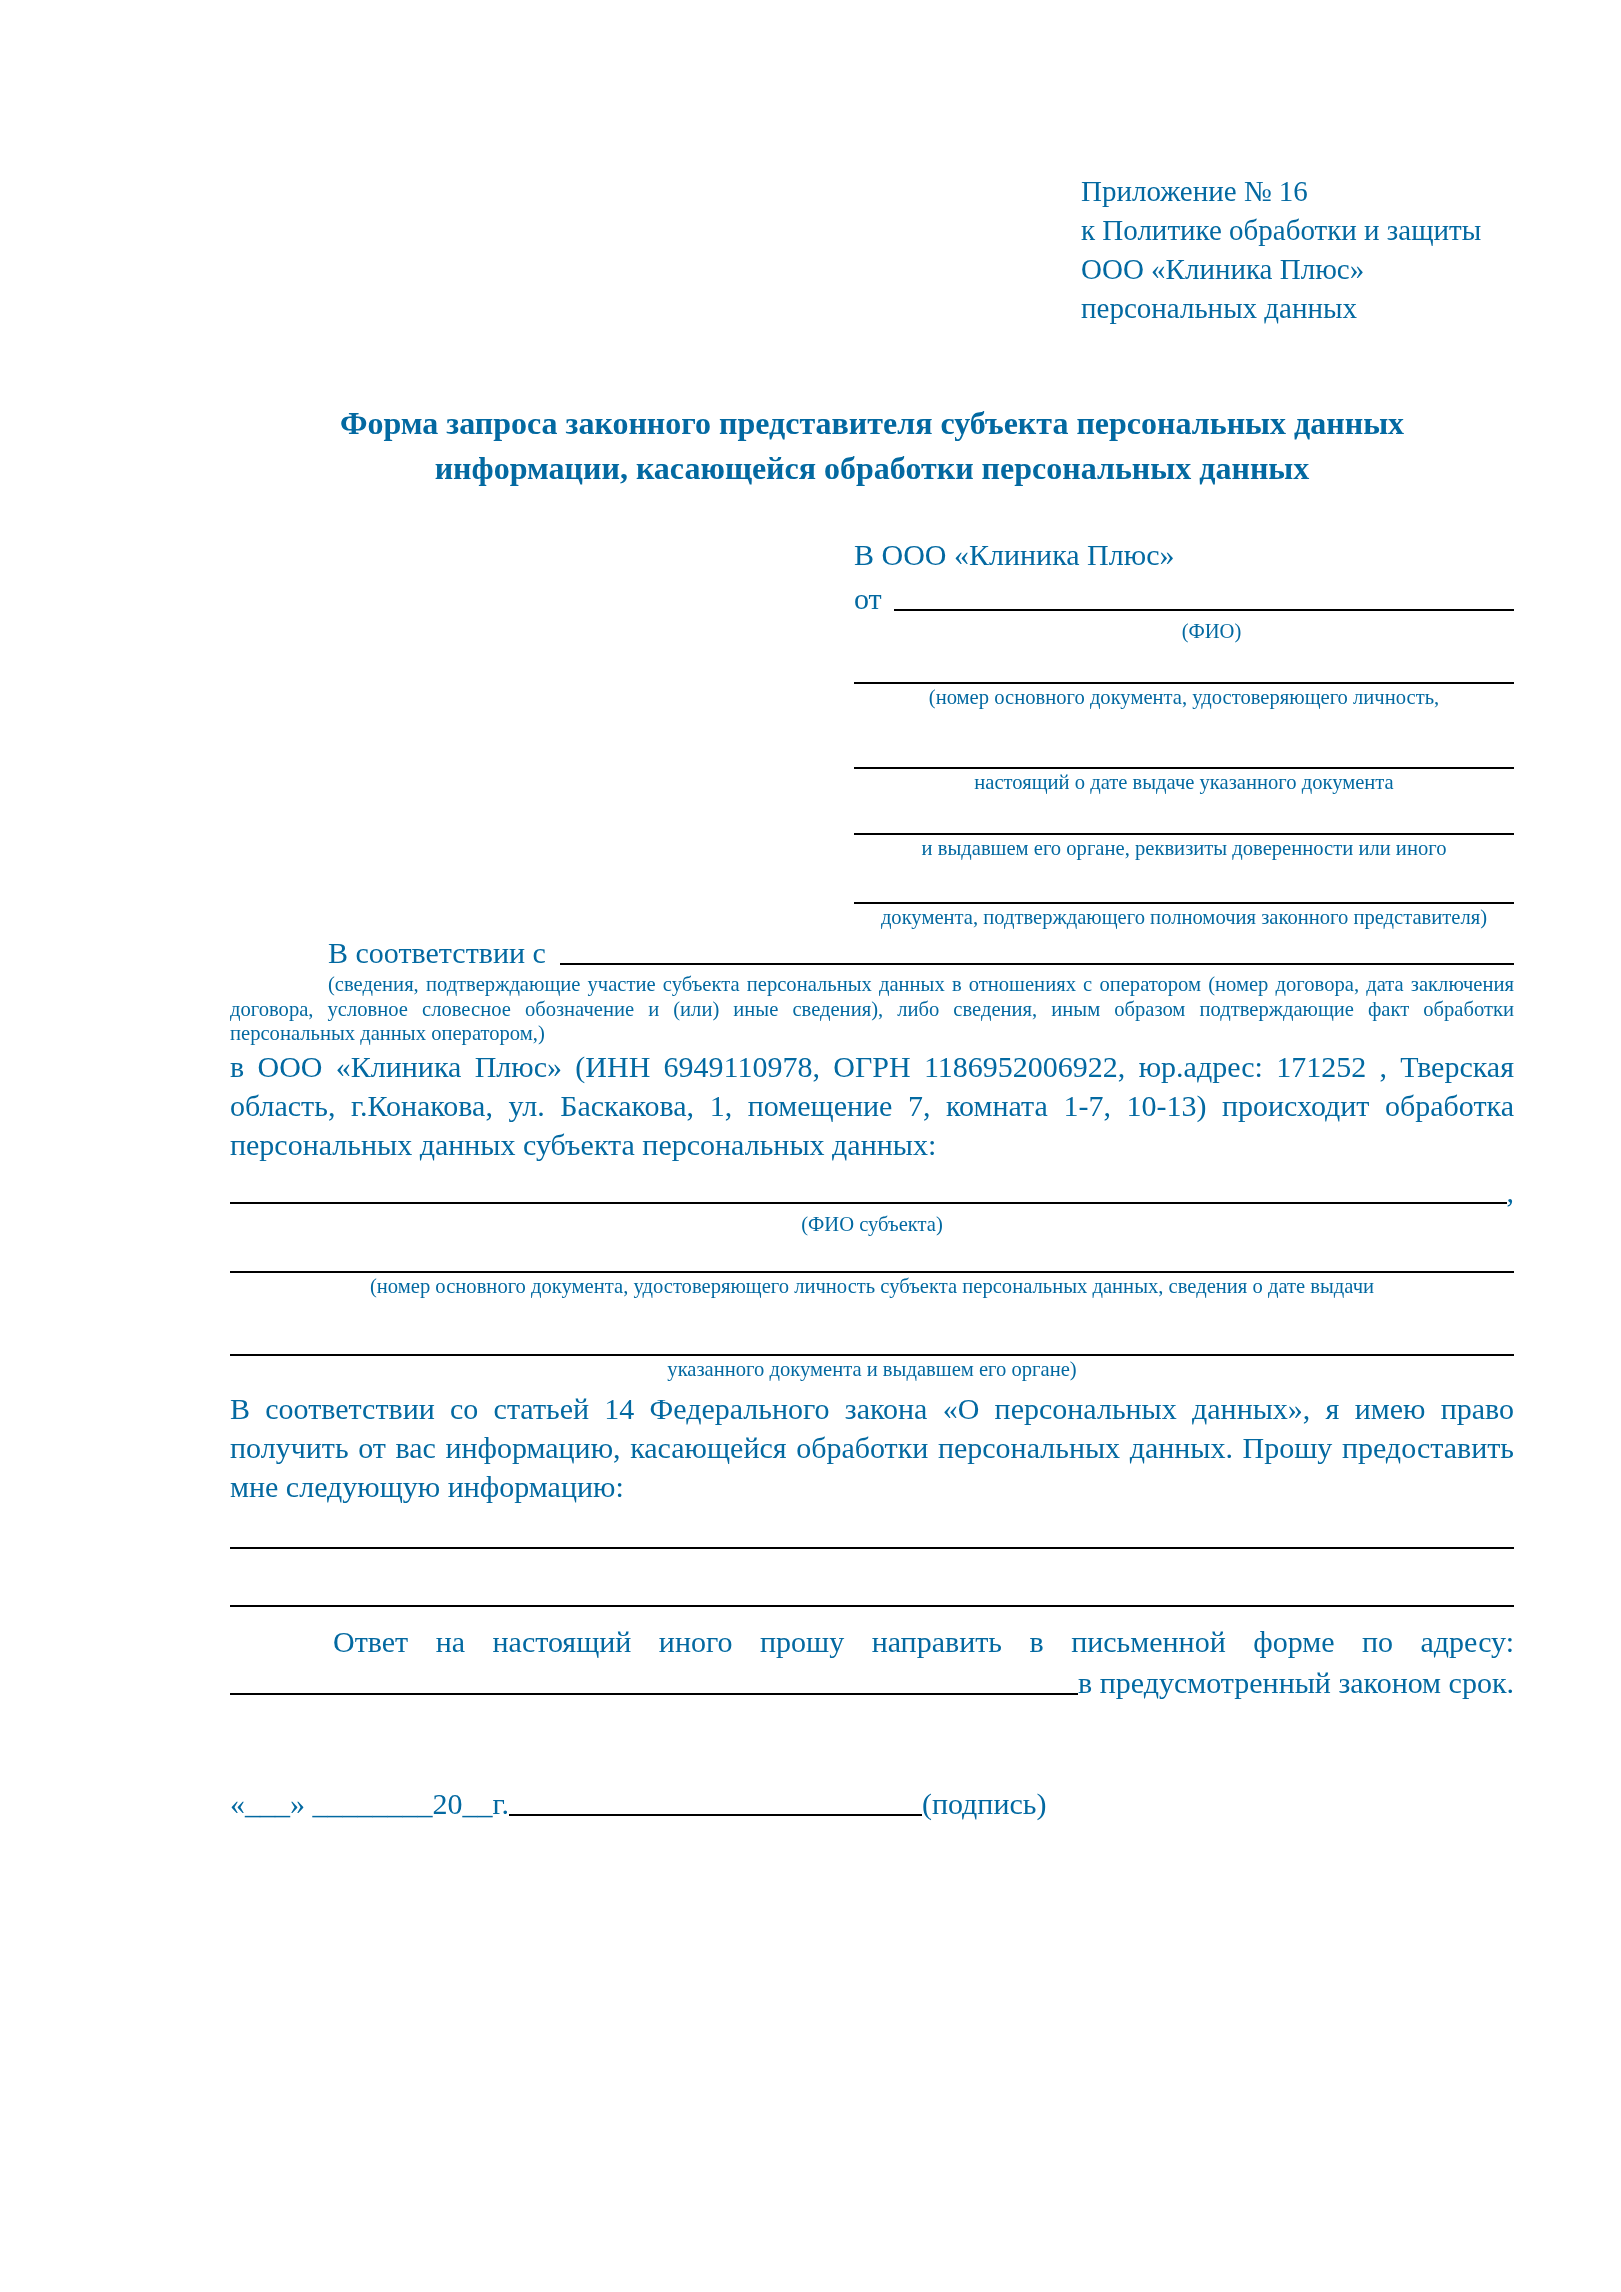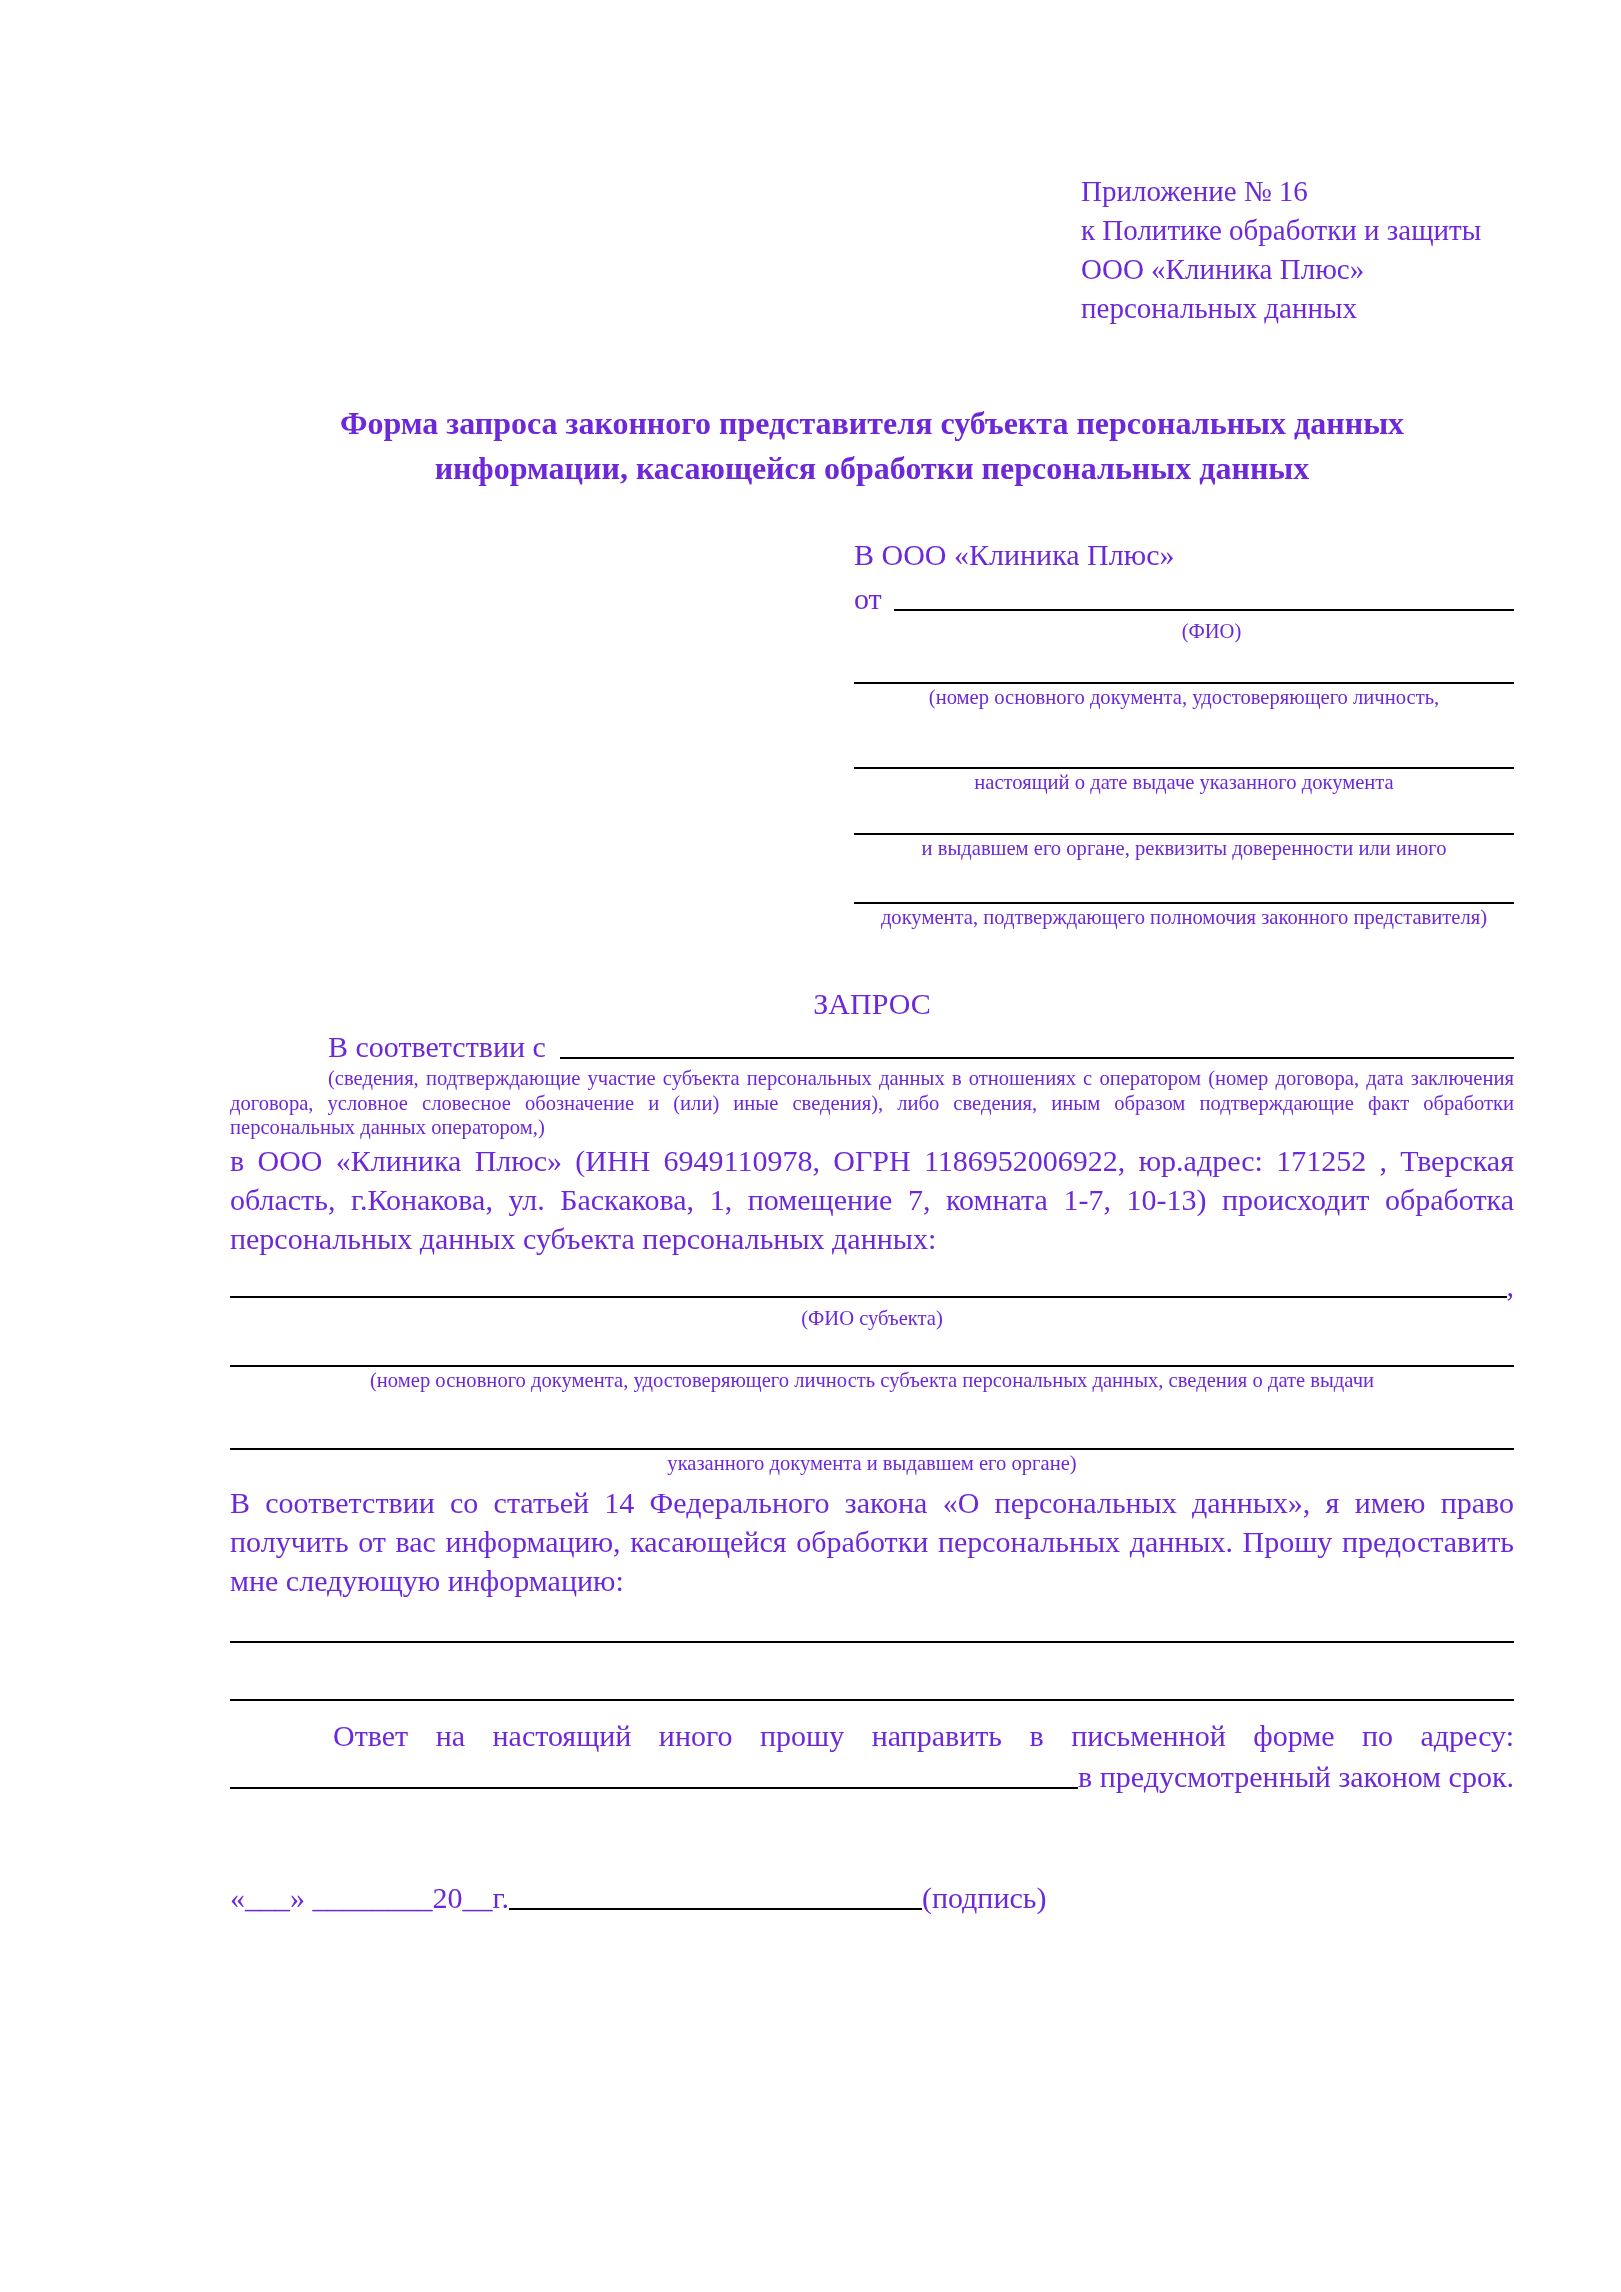--- a/index.html
+++ b/index.html
@@ -2,21 +2,21 @@
 <html><head>
 <meta charset="utf-8">
 <style>
   html, body { margin: 0; padding: 0; background: #ffffff; }
   .page {
     position: relative;
     width: 1621px;
     height: 2287px;
     margin: 0 auto;
     background: #ffffff;
-    color: #6d28d9;
+    color: #0369a1;
     font-family: "Liberation Serif", "DejaVu Serif", serif;
     font-size: 30px;
     line-height: 39px;
     box-sizing: border-box;
     padding: 172px 107px 4px 230px;
     overflow: hidden;
   }
 
   
   .appendix { margin-left: 851px; font-size: 29px; line-height: 39px; }
@@ -121,21 +121,20 @@
     <div class="u addr-u2"></div>
     <div class="caption">настоящий о дате выдаче указанного документа</div>
 
     <div class="u addr-u3"></div>
     <div class="caption">и выдавшем его органе, реквизиты доверенности или иного</div>
 
     <div class="u addr-u4"></div>
     <div class="caption">документа, подтверждающего полномочия законного представителя)</div>
   </div>
 
-  <div class="request-heading">ЗАПРОС</div>
 
   <div class="line-row accordance-row">
     <span class="label">В соответствии с</span>
     <span class="fill"></span>
   </div>
 
   <div class="fine-print">(сведения, подтверждающие участие субъекта персональных данных в отношениях с оператором (номер договора, дата заключения договора, условное словесное обозначение и (или) иные сведения), либо сведения, иным образом подтверждающие факт обработки персональных данных оператором,)</div>
 
   <div class="para operator-para">в ООО «Клиника Плюс» (ИНН 6949110978, ОГРН 1186952006922, юр.адрес: 171252 , Тверская область, г.Конакова, ул. Баскакова, 1, помещение 7, комната 1-7, 10-13) происходит обработка персональных данных субъекта персональных данных:</div>
 

